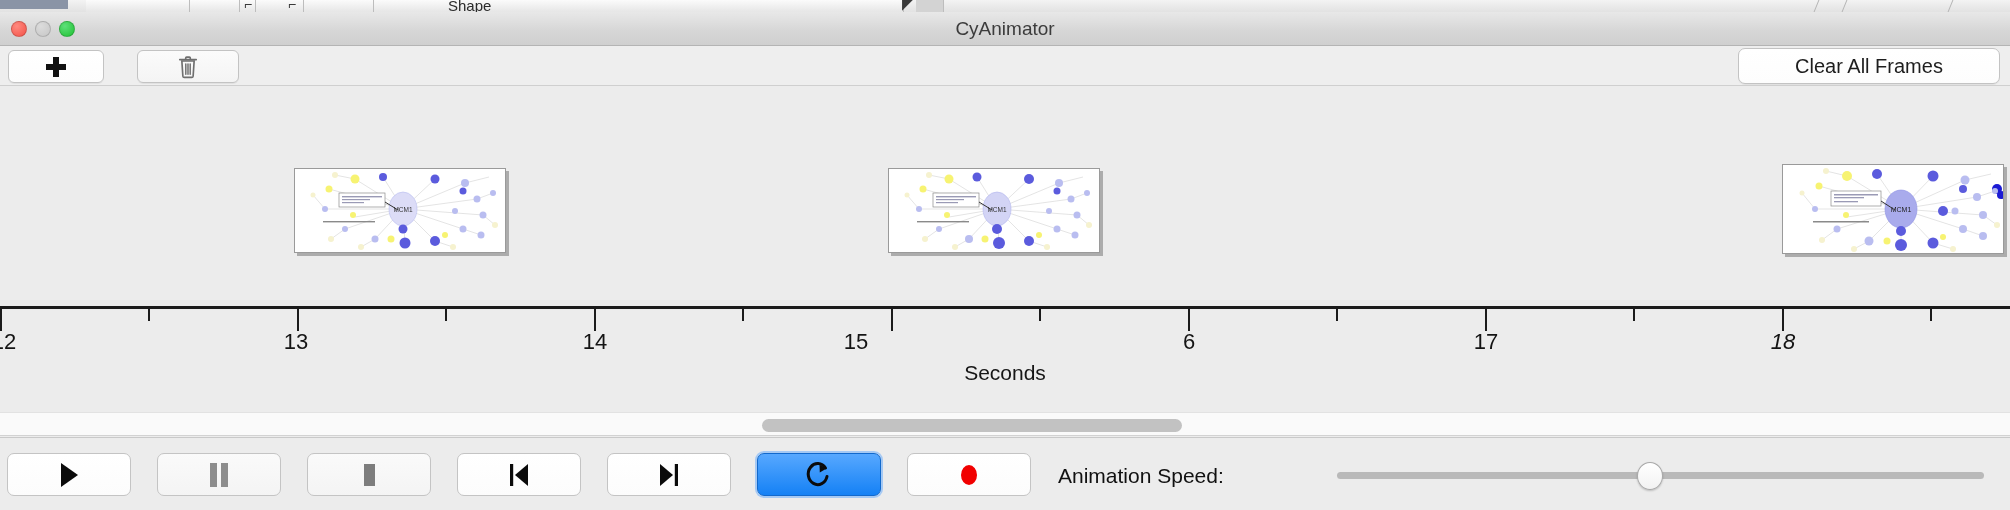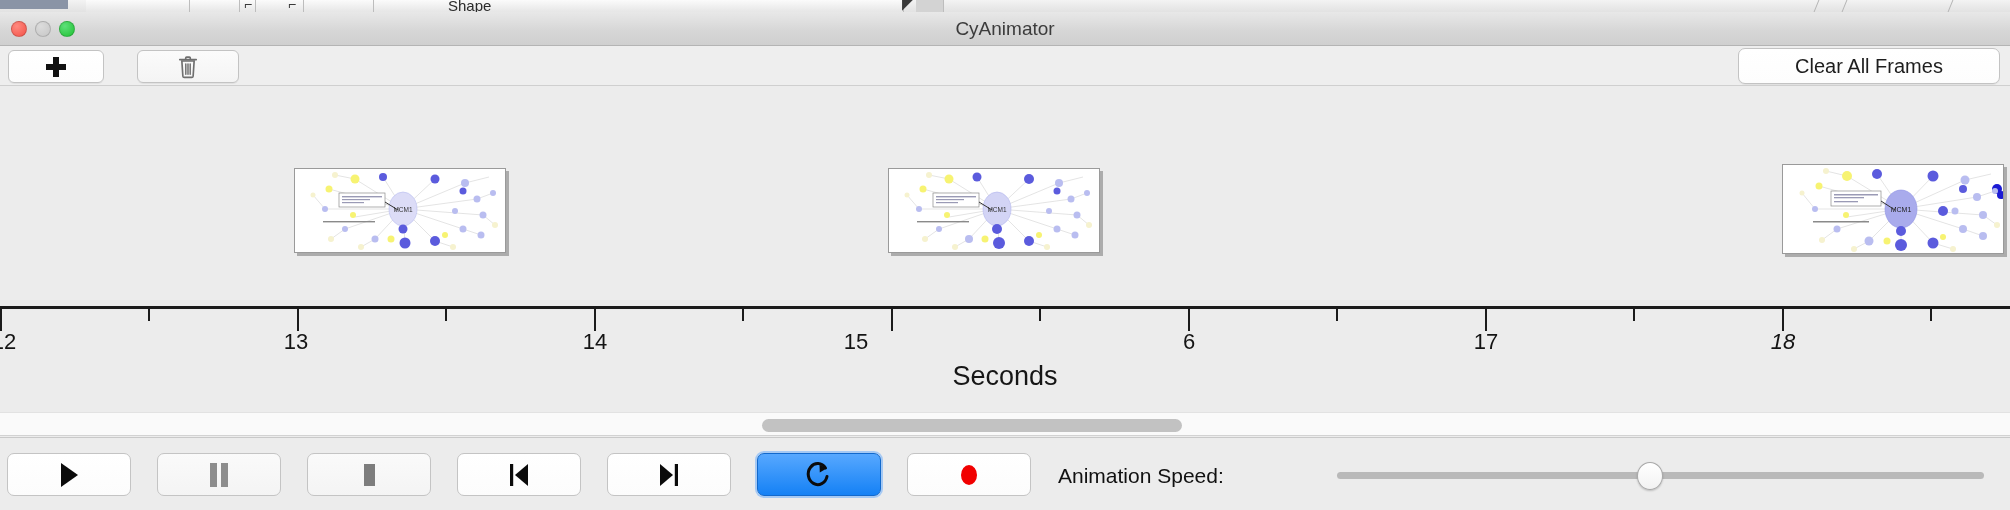--- a/index.html
+++ b/index.html
@@ -184,21 +184,21 @@
     color: #141414;
     transform: translateX(-50%);
     white-space: nowrap;
   }
   .axis-title {
     position: absolute;
     top: 275px;
     left: 0;
     width: 2010px;
     text-align: center;
-    font-size: 27px;
+    font-size: 21px;
     color: #161616;
   }
 
   
   .hscroll {
     position: absolute;
     top: 412px; left: 0;
     width: 2010px;
     height: 24px;
     background: #fafafa;

